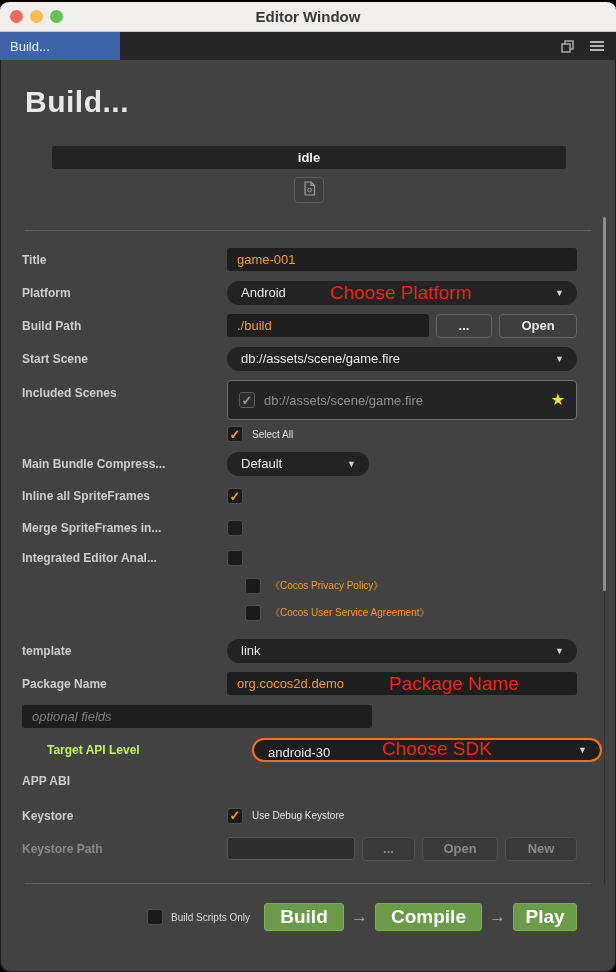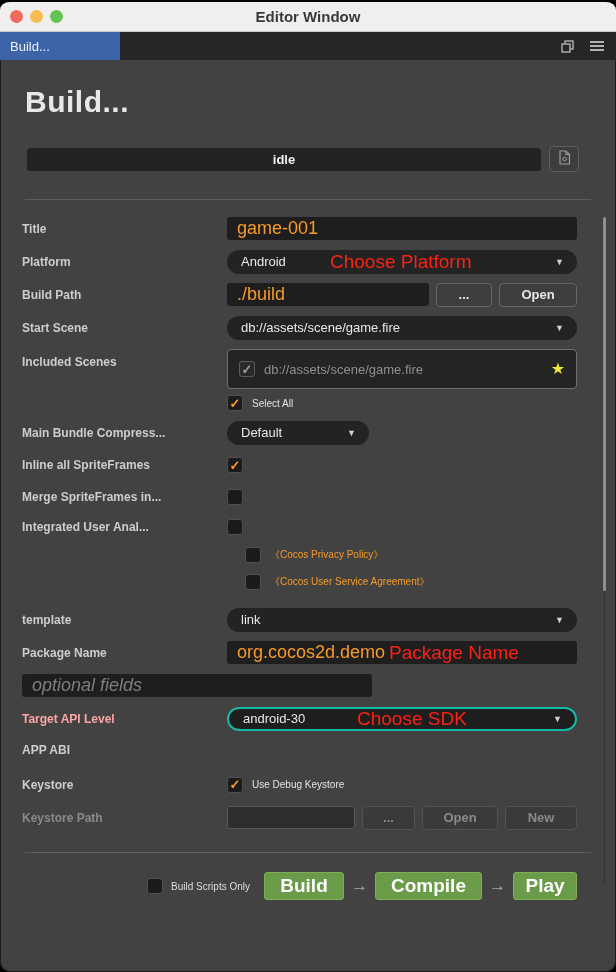--- a/index.html
+++ b/index.html
@@ -25,50 +25,50 @@
   .tabbar { height:28px; background:#262626; display:flex; align-items:stretch; position:relative; }
   .tab { width:120px; background:#3d64a8; color:#f0f0f0; font-size:13px;
          display:flex; align-items:center; padding-left:10px; }
   .tab-icons { position:absolute; right:12px; top:0; height:100%;
                display:flex; align-items:center; gap:15px; }
   .tab-icons svg { display:block; }
 
   
   .heading { margin:25px 0 0 25px; font-size:30px; font-weight:700; color:#e8e8e8; letter-spacing:.5px; }
 
-  .progress-row { display:flex; align-items:center; margin:27px 25px 0 27px; gap:8px; }
+  .progress-row { display:flex; align-items:center; margin:27px 25px 0 27px; gap:8px;flex-direction:column; }
   .progress-bar { width:514px; height:23px; background:#232323; border-radius:3px;
                   display:flex; align-items:center; justify-content:center;
                   color:#f2f2f2; font-size:13px; font-weight:700; }
   .log-btn { width:30px; height:26px; background:#3d3d3d; border:1px solid #5d5d5d;
              border-radius:4px; display:flex; align-items:center; justify-content:center; }
 
   .divider { height:1px; background:#5d5d5d; margin:27px 25px 0 25px; }
 
   
   .form { margin-top:12px; padding:0 39px 0 22px; }
   .row { display:flex; align-items:center; min-height:33px; position:relative; }
   .row-label { width:205px; flex-shrink:0; font-size:12px; color:#cdcdcd;font-weight:bold; }
-  .row-label.orange { color:#fca5a5; }
+  .row-label.orange { color:#bef264;margin-left:25px; }
   .row-label.dim { color:#8a8a8a; }
   .control { position:relative; display:flex; align-items:center; }
 
   .text-input { height:23px; background:#1e1e1e; border:none; border-radius:3px;
-                color:#f89a27; font-size:18px; padding:0 10px; outline:none;
+                color:#f89a27; font-size:13px; padding:0 10px; outline:none;
                 font-family:"Liberation Sans",sans-serif; }
   .text-input.dim-input { background:#2e2e2e; border:1px solid #575757; }
   .text-input.ghost::placeholder { color:#7e7e7e; font-style:italic; }
   .w-full { width:350px; }
 
   .dropdown { height:24px; background:#232323; border-radius:12px; position:relative;
               display:flex; align-items:center; padding:0 28px 0 14px;
               color:#e8e8e8; font-size:13px; }
   .dropdown .chev { position:absolute; right:13px; top:50%; transform:translateY(-50%);
                     font-size:9px; color:#d2d2d2; }
-  .dropdown.sdk { border:2px solid #14b8a6; background:#1e1e1e; }
+  .dropdown.sdk { border:2px solid #f97316; background:#1e1e1e;align-items:flex-end; }
 
   .btn { height:24px; background:#3e3e3e; border:1px solid #666;
          border-radius:4px; color:#e8e8e8; font-size:13px; font-weight:700;
          display:flex; align-items:center; justify-content:center; }
   .btn.disabled { background:#3a3a3a; border-color:#525252; color:#8a8a8a; }
 
   .checkbox { width:16px; height:16px; background:#1b1b1b; border:1px solid #4f4f4f;
               border-radius:3px; display:inline-flex; align-items:center;
               justify-content:center; flex-shrink:0; }
   .checkbox.checked::after { content:"✓"; color:#f89a27; font-size:13px;
@@ -234,21 +234,21 @@
     </div>
 
     <div class="row" style="min-height:32px;">
       <span class="row-label">Merge SpriteFrames in...</span>
       <div class="control">
         <span class="checkbox"></span>
       </div>
     </div>
 
     <div class="row" style="min-height:28px;">
-      <span class="row-label">Integrated User Anal...</span>
+      <span class="row-label">Integrated Editor Anal...</span>
       <div class="control">
         <span class="checkbox"></span>
       </div>
     </div>
 
     <div class="row" style="min-height:27px;">
       <span style="width:223px; flex-shrink:0;"></span>
       <div class="control">
         <span class="checkbox"></span>
         <span class="check-label link">《Cocos Privacy Policy》</span>

